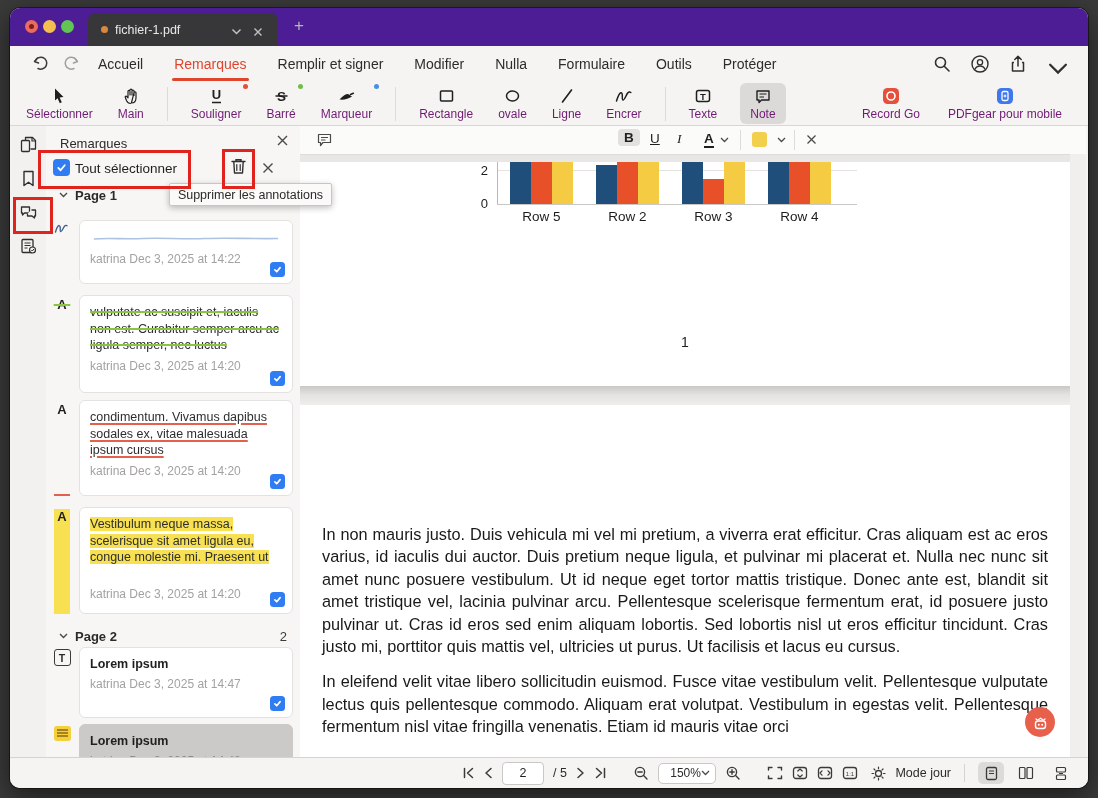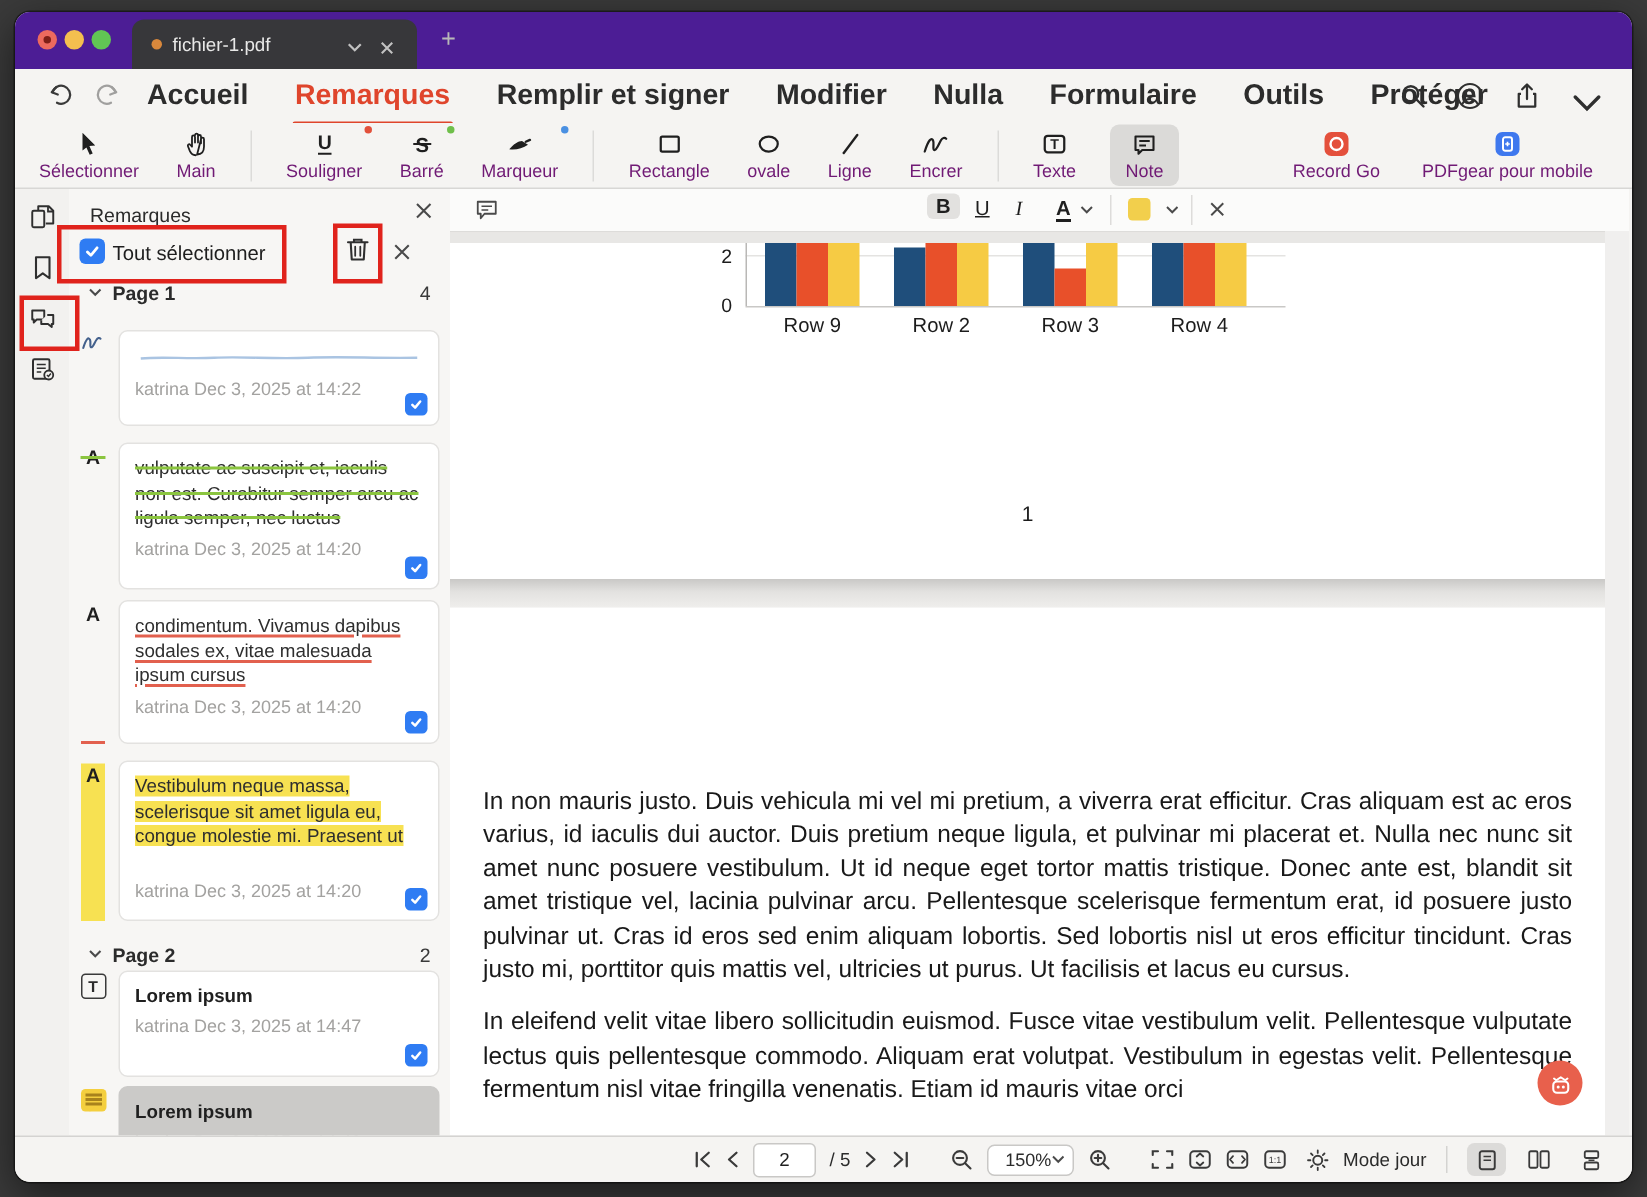--- a/index.html
+++ b/index.html
@@ -11,21 +11,21 @@
   .light{position:absolute;top:12px;width:13px;height:13px;border-radius:50%;}
   .tab{position:absolute;left:78px;top:5px;width:190px;height:33px;background:#37373a;border-radius:8px 8px 0 0;}
   .tab .dot{position:absolute;left:13px;top:13px;width:7px;height:7px;border-radius:50%;background:#d9883c;}
   .tab .t{position:absolute;left:27px;top:10px;font-size:12.5px;color:#e8e8e7;}
   .tabicon{position:absolute;top:11px;color:#c2c2c2;font-size:12px;line-height:14px;}
   .newtab{position:absolute;left:284px;top:8px;color:#b8b8b8;font-size:17px;}
   
   .ribbon{position:absolute;left:0;top:38px;width:100%;height:36px;background:#f5f4f2;border-bottom:1px solid #dcdbd9;}
   .histbtn{position:absolute;top:7px;width:22px;height:22px;}
   .menu{position:absolute;left:88px;top:0;height:36px;display:flex;align-items:center;gap:31px;}
-  .menu .mi{font-size:19px;color:#2c2c2c;position:relative;white-space:nowrap;font-weight:bold;}
+  .menu .mi{font-size:14px;color:#2c2c2c;position:relative;white-space:nowrap;}
   .menu .mi.active{color:#df452c;}
   .menu .mi.active::after{content:"";position:absolute;left:-2px;right:-2px;bottom:-9px;height:3px;border-radius:2px;background:#df452c;}
   .ric{position:absolute;top:8px;width:20px;height:20px;}
   
   .tools{position:absolute;left:0;top:74px;width:100%;height:44px;background:#f5f4f2;border-bottom:1px solid #d8d7d5;display:flex;align-items:center;padding:0 14px;box-sizing:border-box;gap:21px;}
   .tool{display:flex;flex-direction:column;align-items:center;gap:2px;position:relative;padding:3px 2px;}
   .tool .lbl{font-size:12px;color:#701a75;white-space:nowrap;}
   .tool .ic{height:19px;display:flex;align-items:center;}
   .tool .cdot{position:absolute;top:1px;right:-5px;width:5px;height:5px;border-radius:50%;}
   .tool.sel{background:#dbdad8;border-radius:6px;padding:3px 10px;}
@@ -481,21 +481,21 @@
             <div class="bar" style="left: 120px; width: 21px; height: 44.2px; background: rgb(232, 80, 42);"></div>
             <div class="bar" style="left: 141px; width: 21px; height: 44.2px; background: rgb(246, 203, 68);"></div>
             <div class="bar" style="left: 185px; width: 21px; height: 44.2px; background: rgb(31, 78, 123);"></div>
             <div class="bar" style="left: 206px; width: 21px; height: 25.5px; background: rgb(232, 80, 42);"></div>
             <div class="bar" style="left: 227px; width: 21px; height: 44.2px; background: rgb(246, 203, 68);"></div>
             <div class="bar" style="left: 271px; width: 21px; height: 44.2px; background: rgb(31, 78, 123);"></div>
             <div class="bar" style="left: 292px; width: 21px; height: 44.2px; background: rgb(232, 80, 42);"></div>
             <div class="bar" style="left: 313px; width: 21px; height: 44.2px; background: rgb(246, 203, 68);"></div>
           </div>
       <div class="xlabels">
-            <div class="xl" style="left: 1.5px;">Row 9</div>
+            <div class="xl" style="left: 1.5px;">Row 5</div>
             <div class="xl" style="left: 87.5px;">Row 2</div>
             <div class="xl" style="left: 173.5px;">Row 3</div>
             <div class="xl" style="left: 259.5px;">Row 4</div>
           </div>
       <div class="pagenum">1</div>
     </div>
 
     <div class="pagegap"></div>
 
     <div class="page2">
@@ -583,19 +583,20 @@
 
   <div class="assistant">
     <svg width="17" height="17" viewBox="0 0 17 17">
           <path d="M4 5 l1.5 1.2 L8.5 4.2 L11.5 6.2 L13 5" stroke="#fff" stroke-width="1.3" fill="none" stroke-linecap="round" stroke-linejoin="round"></path>
           <rect x="3.5" y="7" width="10" height="7.5" rx="2.5" stroke="#fff" stroke-width="1.4" fill="none"></rect>
           <circle cx="6.8" cy="10.7" r="1" fill="#fff"></circle>
           <circle cx="10.2" cy="10.7" r="1" fill="#fff"></circle>
         </svg>
   </div>
 
+  <div class="tooltip">Supprimer les annotations</div>
 
   <div class="redbox" style="left:28px;top:142px;width:147px;height:33px;"></div>
   <div class="redbox" style="left:212px;top:141px;width:27px;height:34px;"></div>
   <div class="redbox" style="left:3px;top:189px;width:34px;height:31px;"></div>
 
 </div>
 </div>
 
 </body></html>

